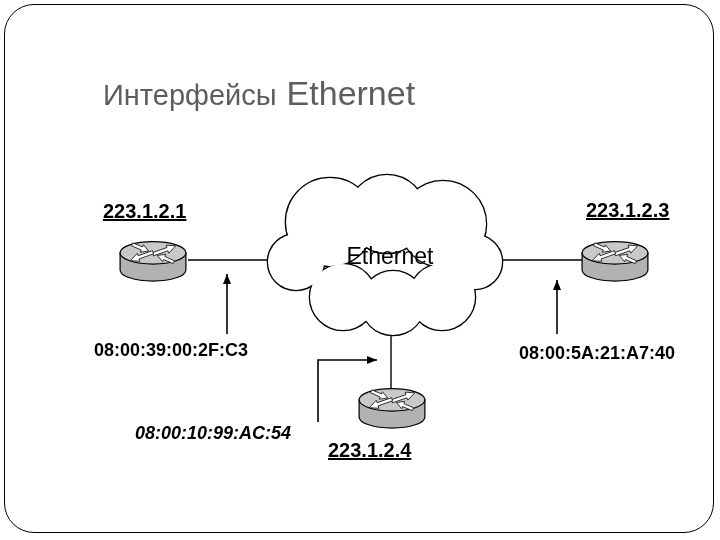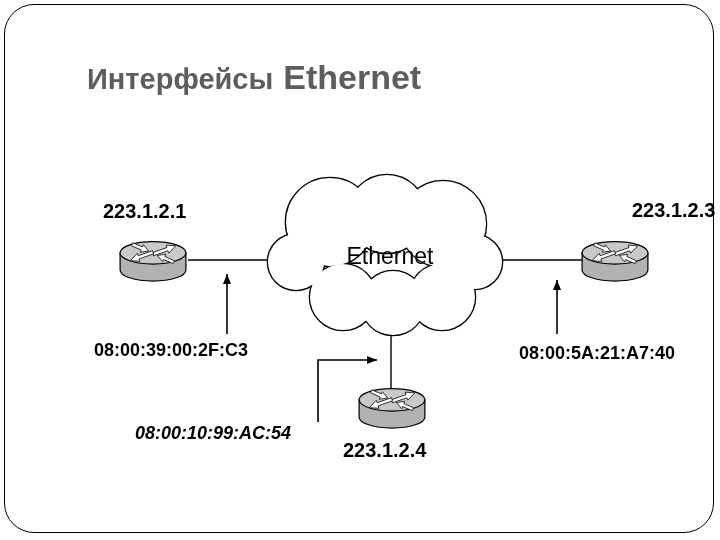--- a/index.html
+++ b/index.html
@@ -11,33 +11,33 @@
     position:absolute;left:4px;top:4px;width:708px;height:527px;
     border:1.5px solid #000;border-radius:30px;background:#ffffff;
   }
   .slide-title{
     position:absolute;left:87px;top:58px;color:#5d5d5d;white-space:nowrap;
   }
   .slide-title .ru{font-size:29px;margin-right:10px;}
   .slide-title .en{font-size:34px;}
   .diagram-svg{position:absolute;left:0;top:0;}
   .lbl{position:absolute;color:#000;font-weight:bold;white-space:nowrap;}
-  .ip{font-size:20px;}
+  .ip{font-size:20px;text-decoration:underline;}
   .mac{font-size:18px;}
   .cloud-label{
     position:absolute;left:328px;top:243px;width:124px;text-align:center;
     font-size:23px;font-weight:normal;color:#000;
   }
 </style>
 </head>
 <body>
 
 <div class="slide-border"></div>
 
-<h1 class="slide-title" style="margin:0;font-weight:bold;">
+<h1 class="slide-title" style="margin:16px;font-weight:normal;">
   <span class="ru">Интерфейсы</span><span class="en">Ethernet</span>
 </h1>
 
 <svg class="diagram-svg" width="720" height="540" viewBox="0 0 720 540">
   <defs>
     <symbol id="router" viewBox="0 0 80 48">
       <path d="M2.4,13.5 V33 A37.6,12.8 0 0 0 77.6,33 V13.5 Z" fill="#b2b2b2" stroke="#000" stroke-width="1.4"></path>
       <ellipse cx="40" cy="13.5" rx="37.6" ry="12.8" fill="#c9c9c9" stroke="#000" stroke-width="1.4"></ellipse>
       <polygon points="66,5.5 55,4.8 56,7.5 39.5,13.3 40.5,16.9 57,11.2 58,13.9" fill="#fff" stroke="#000" stroke-width="0.9"></polygon>
       <polygon points="14,22.5 25,23.2 24,20.5 40.5,14.7 39.5,11.1 23,16.8 22,14.1" fill="#fff" stroke="#000" stroke-width="0.9"></polygon>
@@ -81,18 +81,18 @@
   <polyline points="318,422 318,360 377,360" fill="none" stroke="#000" stroke-width="1.6" marker-end="url(#ah)"></polyline>
 
   <use href="#router" x="118" y="241" width="70" height="42"></use>
   <use href="#router" x="580" y="241" width="70" height="42"></use>
   <use href="#router" x="357" y="388" width="70" height="42"></use>
 </svg>
 
 <div class="cloud-label">Ethernet</div>
 
 <div class="lbl ip" style="left:103px;top:200px;">223.1.2.1</div>
-<div class="lbl ip" style="left:586px;top:199px;margin-left:46px;">223.1.2.3</div>
-<div class="lbl ip" style="left:343px;top:439px;">223.1.2.4</div>
+<div class="lbl ip" style="left:586px;top:199px;">223.1.2.3</div>
+<div class="lbl ip" style="left:328px;top:439px;">223.1.2.4</div>
 
 <div class="lbl mac" style="left:94px;top:340px;">08:00:39:00:2F:C3</div>
 <div class="lbl mac" style="left:519px;top:343px;">08:00:5A:21:A7:40</div>
 <div class="lbl mac" style="left:135px;top:423px;font-style:italic;">08:00:10:99:AC:54</div>
 
 </body></html>

